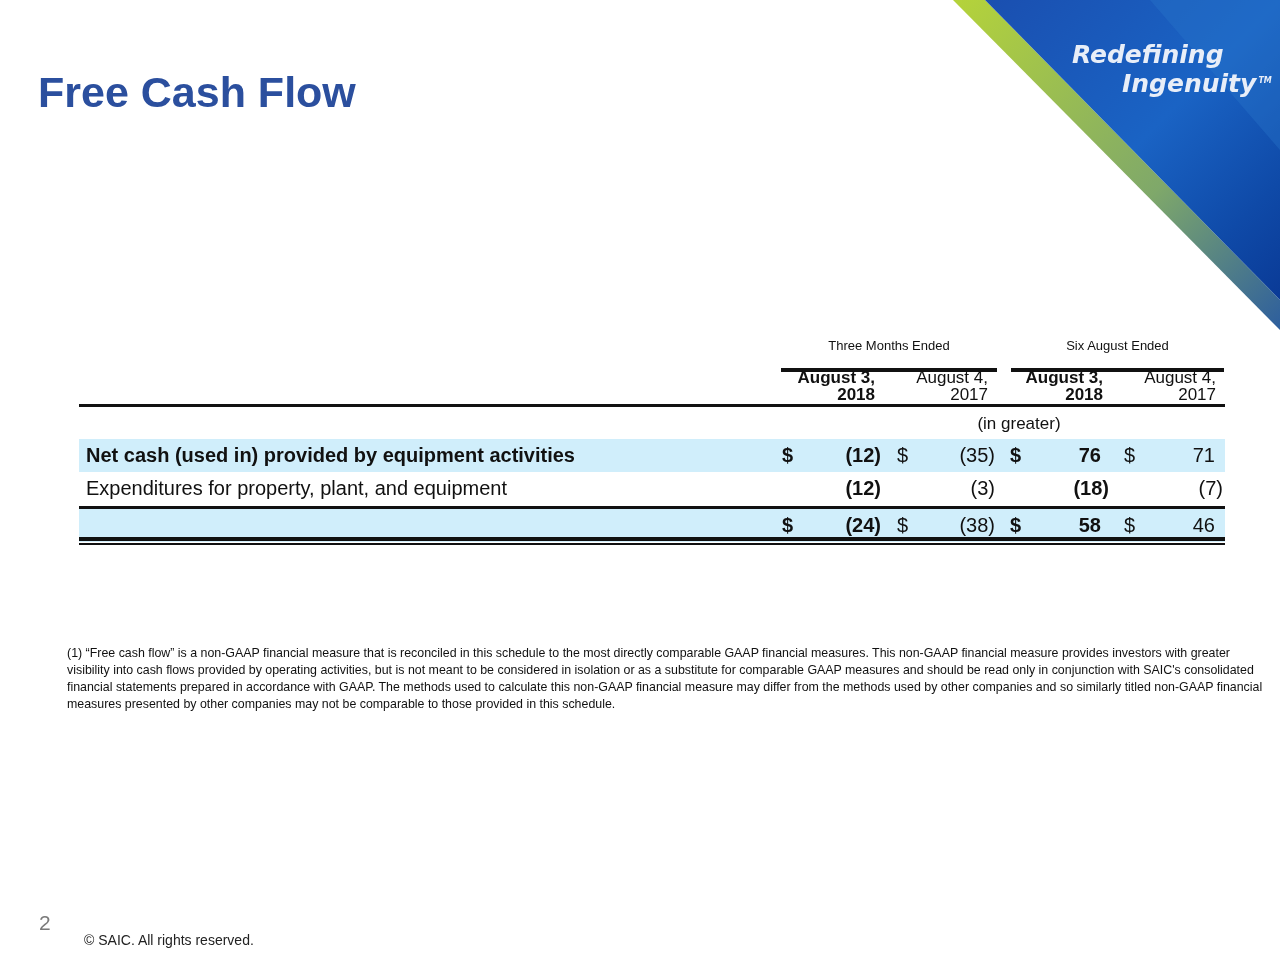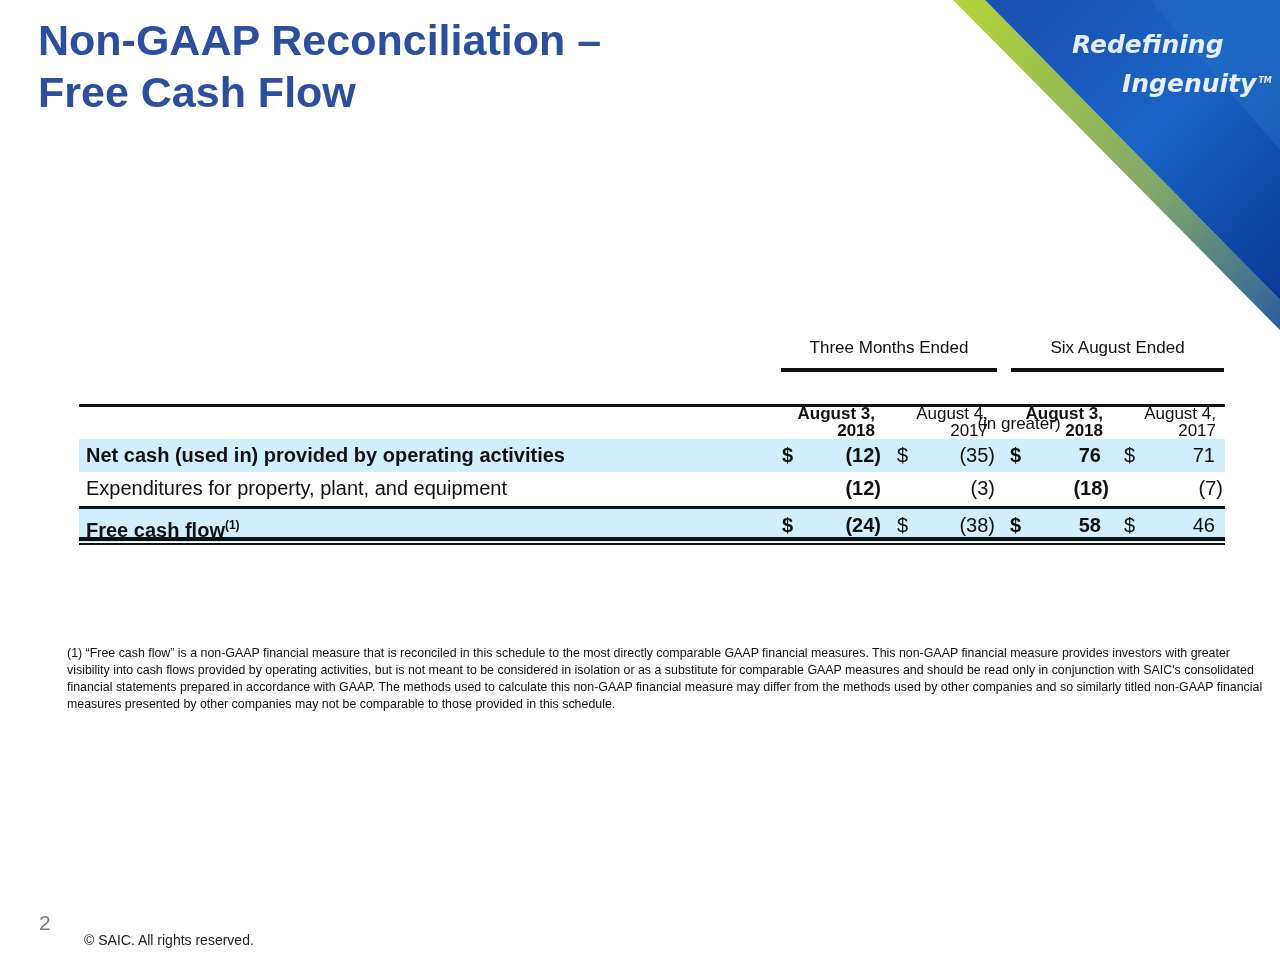--- a/index.html
+++ b/index.html
@@ -11,28 +11,28 @@
     .title {
       position: absolute; left: 38px; top: 14px;
       color: #2b4f9e; font-weight: bold; font-size: 43px; line-height: 52px;
       margin: 0;
     }
     .decor { position: absolute; left: 0; top: 0; width: 1280px; height: 340px; pointer-events: none; }
     .tagline {
       position: absolute; color: #e8eef8; font-style: italic; font-weight: bold;
       font-family: "DejaVu Sans", sans-serif; font-size: 25px; line-height: 30px;
     }
-    .tag1 { left: 1072px; top: 30px; }
+    .tag1 { left: 1072px; top: 40px; }
     .tag2 { left: 1122px; top: 66px; }
     .tm { font-size: 8px; vertical-align: super; margin-left: 2px; }
 
     .table-wrap { position: absolute; left: 79px; top: 338px; width: 1146px; }
-    .hdr-group { position: absolute; top: 0; height: 28px; font-size: 17px; color: #111; text-align: center; }
+    .hdr-group { position: absolute; top: 0; height: 28px; font-size: 13px; color: #111; text-align: center; }
     .hdr-group .rule { position: absolute; left: 0; right: 0; bottom: -6px; height: 4px; background: #111; }
-    .hdr-date { position: absolute; top: 31px; font-size: 17px; line-height: 17px; color: #111; text-align: right; margin-top: 36px; }
+    .hdr-date { position: absolute; top: 31px; font-size: 17px; line-height: 17px; color: #111; text-align: right; }
     .hdr-date.bold { font-weight: bold; }
     .top-rule { position: absolute; left: 0; width: 1146px; top: 66px; height: 3px; background: #111; }
     .units { position: absolute; top: 76px; left: 840px; width: 200px; text-align: center; font-size: 17px; color: #111; }
 
     .row { position: absolute; left: 0; width: 1146px; height: 33px; font-size: 20px; line-height: 33px; color: #111; }
     .row.shade { background: #d0eefb; }
     .row .label { position: absolute; left: 7px; }
     .row .label.bold { font-weight: bold; }
     .row .label sup { font-size: 12px; vertical-align: 8px; }
     .cell { position: absolute; top: 0; text-align: right; }
@@ -67,21 +67,21 @@
     </linearGradient>
   </defs>
   <polygon points="953,0 985,0 1280,300 1280,330" fill="url(#greenGrad)"></polygon>
   <polygon points="985,0 1280,0 1280,300" fill="url(#blueGrad)"></polygon>
   <polygon points="1150,0 1280,0 1280,150" fill="#2a78cc" opacity="0.35"></polygon>
 </svg>
 <div class="tagline tag1">Redefining</div>
 <div class="tagline tag2"><span>Ingenuity</span><span class="tm">TM</span></div>
 
 <h1 class="title">
-  <span>Non-GAAP Reconciliation –</span><br>
+  <br>
   <span>Free Cash Flow</span>
 </h1>
 
 <div class="table-wrap">
 
   <div class="hdr-group" style="left:702px; width:216px;">
     <span>Three Months Ended</span>
     <div class="rule"></div>
   </div>
   <div class="hdr-group" style="left:932px; width:213px;">
@@ -103,21 +103,21 @@
   </div>
   <div class="hdr-date" style="left:1040px; width:97px;">
     <div>August 4,</div>
     <div>2017</div>
   </div>
 
   <div class="top-rule"></div>
   <div class="units">(in greater)</div>
 
   <div class="row shade" style="top:101px;">
-    <span class="label bold">Net cash (used in) provided by operating activities</span>
+    <span class="label bold">Net cash (used in) provided by equipment activities</span>
     <span class="cur b" style="left:703px;">$</span>
     <span class="cell b" style="left:740px; width:62px;">(12)</span>
     <span class="cur" style="left:818px;">$</span>
     <span class="cell" style="left:850px; width:66px;">(35)</span>
     <span class="cur b" style="left:931px;">$</span>
     <span class="cell b" style="left:960px; width:62px;">76</span>
     <span class="cur" style="left:1045px;">$</span>
     <span class="cell" style="left:1070px; width:66px;">71</span>
   </div>
 
@@ -125,21 +125,20 @@
     <span class="label">Expenditures for property, plant, and equipment</span>
     <span class="cell b" style="left:740px; width:62px;">(12)</span>
     <span class="cell" style="left:850px; width:66px;">(3)</span>
     <span class="cell b" style="left:960px; width:70px;">(18)</span>
     <span class="cell" style="left:1070px; width:74px;">(7)</span>
   </div>
 
   <div class="rule-mid" style="top:168px;"></div>
 
   <div class="row shade" style="top:171px;">
-    <span class="label bold"><span>Free cash flow</span><sup>(1)</sup></span>
     <span class="cur b" style="left:703px;">$</span>
     <span class="cell b" style="left:740px; width:62px;">(24)</span>
     <span class="cur" style="left:818px;">$</span>
     <span class="cell" style="left:850px; width:66px;">(38)</span>
     <span class="cur b" style="left:931px;">$</span>
     <span class="cell b" style="left:960px; width:62px;">58</span>
     <span class="cur" style="left:1045px;">$</span>
     <span class="cell" style="left:1070px; width:66px;">46</span>
   </div>
 

